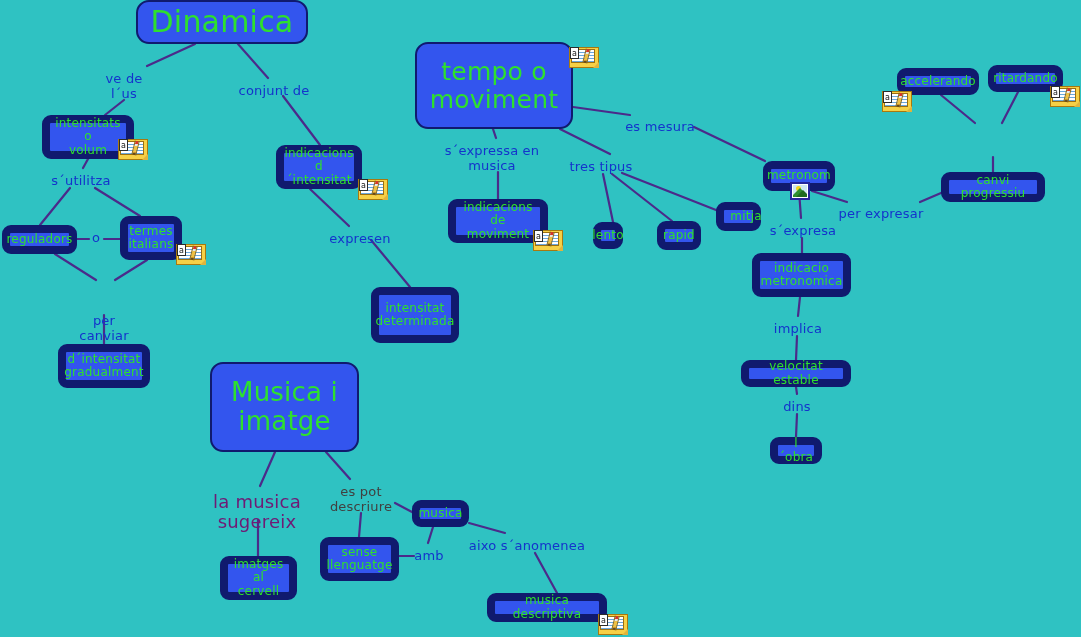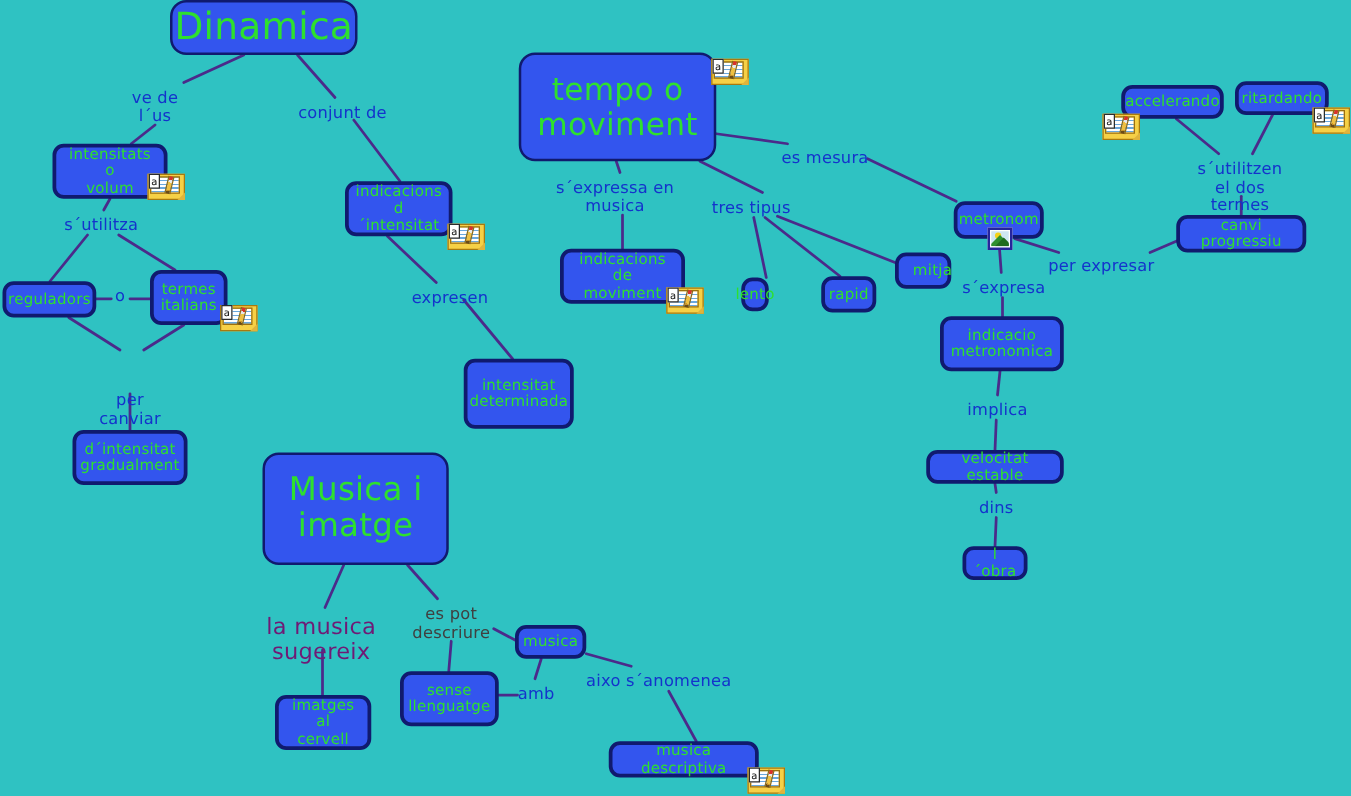--- a/index.html
+++ b/index.html
@@ -20,21 +20,21 @@
     position: absolute;
     left: 0; top: 0;
     width: 1081px;
     height: 637px;
     pointer-events: none;
   }
   .node {
     position: absolute;
     box-sizing: border-box;
     background: #3355ee;
-    border: 3px solid #fef9c3;
+    border: 8px solid #fef9c3;
     border-radius: 9px;
     color: #2ee02e;
     display: flex;
     align-items: center;
     justify-content: center;
     text-align: center;
     line-height: 1.12;
     padding: 2px 7px;
     white-space: pre-line;
     letter-spacing: .2px;
@@ -192,21 +192,21 @@
       <line x1="275" y1="452" x2="260" y2="486" stroke="#4b2a8a" stroke-width="2.2" stroke-linecap="round"></line>
       <line x1="258" y1="520" x2="258" y2="556" stroke="#4b2a8a" stroke-width="2.2" stroke-linecap="round"></line>
       <line x1="326" y1="452" x2="350" y2="479" stroke="#4b2a8a" stroke-width="2.2" stroke-linecap="round"></line>
       <line x1="361" y1="513" x2="359" y2="537" stroke="#4b2a8a" stroke-width="2.2" stroke-linecap="round"></line>
       <line x1="395" y1="503" x2="412" y2="512" stroke="#4b2a8a" stroke-width="2.2" stroke-linecap="round"></line>
       <line x1="433" y1="527" x2="428" y2="543" stroke="#4b2a8a" stroke-width="2.2" stroke-linecap="round"></line>
       <line x1="414" y1="556" x2="399" y2="556" stroke="#4b2a8a" stroke-width="2.2" stroke-linecap="round"></line>
       <line x1="469" y1="523" x2="505" y2="533" stroke="#4b2a8a" stroke-width="2.2" stroke-linecap="round"></line>
       <line x1="535" y1="553" x2="557" y2="593" stroke="#4b2a8a" stroke-width="2.2" stroke-linecap="round"></line>
     </svg>
-<div class="node big" style="left: 136px; top: 0px; width: 150px; height: 44px; font-size: 30px; background: rgb(51, 85, 238); border-color: rgb(16, 26, 110); color: rgb(46, 224, 46);">Dinamica</div>
+<div class="node big" style="left: 136px; top: 0px; width: 172px; height: 44px; font-size: 30px; background: rgb(51, 85, 238); border-color: rgb(16, 26, 110); color: rgb(46, 224, 46);">Dinamica</div>
     <div class="node big" style="left: 415px; top: 42px; width: 158px; height: 87px; font-size: 25px; background: rgb(51, 85, 238); border-color: rgb(16, 26, 110); color: rgb(46, 224, 46);">tempo o
 moviment</div>
     <div class="node big" style="left: 210px; top: 362px; width: 149px; height: 90px; font-size: 26px; background: rgb(51, 85, 238); border-color: rgb(16, 26, 110); color: rgb(46, 224, 46);">Musica i
 imatge</div>
     <div class="node" style="left: 42px; top: 115px; width: 92px; height: 44px; font-size: 12px; background: rgb(51, 85, 238); border-color: rgb(16, 26, 110); color: rgb(46, 224, 46);">intensitats o
 volum</div>
     <div class="node" style="left: 2px; top: 225px; width: 75px; height: 29px; font-size: 12px; background: rgb(51, 85, 238); border-color: rgb(16, 26, 110); color: rgb(46, 224, 46);">reguladors</div>
     <div class="node" style="left: 120px; top: 216px; width: 62px; height: 44px; font-size: 12px; background: rgb(51, 85, 238); border-color: rgb(16, 26, 110); color: rgb(46, 224, 46);">termes
 italians</div>
     <div class="node" style="left: 58px; top: 344px; width: 92px; height: 44px; font-size: 12px; background: rgb(51, 85, 238); border-color: rgb(16, 26, 110); color: rgb(46, 224, 46);">d´intensitat
@@ -239,22 +239,20 @@
     <div class="lbl" style="left: 274px; top: 84px; font-size: 13px; color: rgb(20, 51, 204);">conjunt de</div>
     <div class="lbl" style="left: 81px; top: 174px; font-size: 13px; color: rgb(20, 51, 204);">s´utilitza</div>
     <div class="lbl" style="left: 96px; top: 231px; font-size: 13px; color: rgb(20, 51, 204);">o</div>
     <div class="lbl" style="left: 104px; top: 286px; font-size: 13px; color: rgb(20, 51, 204); margin-top: 28px;">per
 canviar</div>
     <div class="lbl" style="left: 360px; top: 232px; font-size: 13px; color: rgb(20, 51, 204);">expresen</div>
     <div class="lbl" style="left: 492px; top: 144px; font-size: 13px; color: rgb(20, 51, 204);">s´expressa en
 musica</div>
     <div class="lbl" style="left: 601px; top: 160px; font-size: 13px; color: rgb(20, 51, 204);">tres tipus</div>
     <div class="lbl" style="left: 660px; top: 120px; font-size: 13px; color: rgb(20, 51, 204);">es mesura</div>
-    <div class="lbl" style="left: 992px; top: 129px; font-size: 13px; color: rgb(20, 51, 204);">s´utilitzen
-el dos termes</div>
     <div class="lbl" style="left: 881px; top: 207px; font-size: 13px; color: rgb(20, 51, 204);">per expresar</div>
     <div class="lbl" style="left: 803px; top: 224px; font-size: 13px; color: rgb(20, 51, 204);">s´expresa</div>
     <div class="lbl" style="left: 798px; top: 322px; font-size: 13px; color: rgb(20, 51, 204);">implica</div>
     <div class="lbl" style="left: 797px; top: 400px; font-size: 13px; color: rgb(20, 51, 204);">dins</div>
     <div class="lbl" style="left: 257px; top: 492px; font-size: 18px; color: #701a75;">la musica
 sugereix</div>
     <div class="lbl" style="left: 361px; top: 485px; font-size: 13px; color: #404040;">es pot
 descriure</div>
     <div class="lbl" style="left: 429px; top: 549px; font-size: 13px; color: rgb(20, 51, 204);">amb</div>
     <div class="lbl" style="left: 527px; top: 539px; font-size: 13px; color: rgb(20, 51, 204);">aixo s´anomenea</div>

